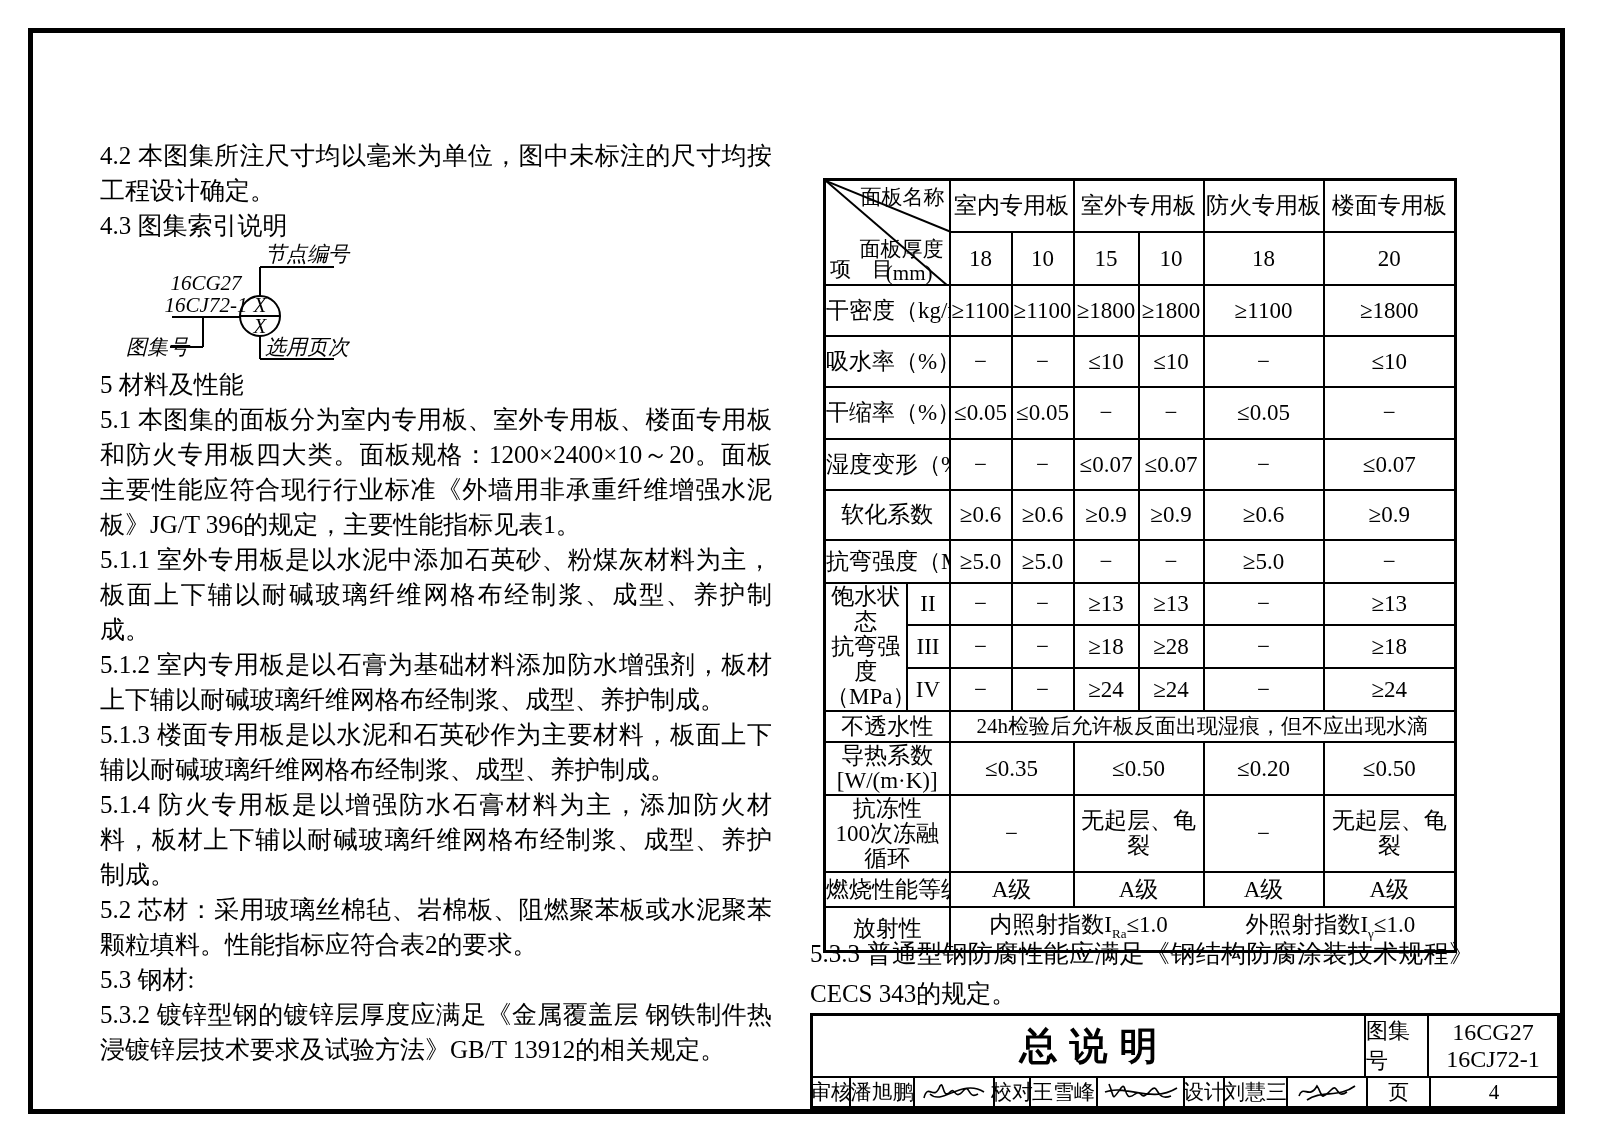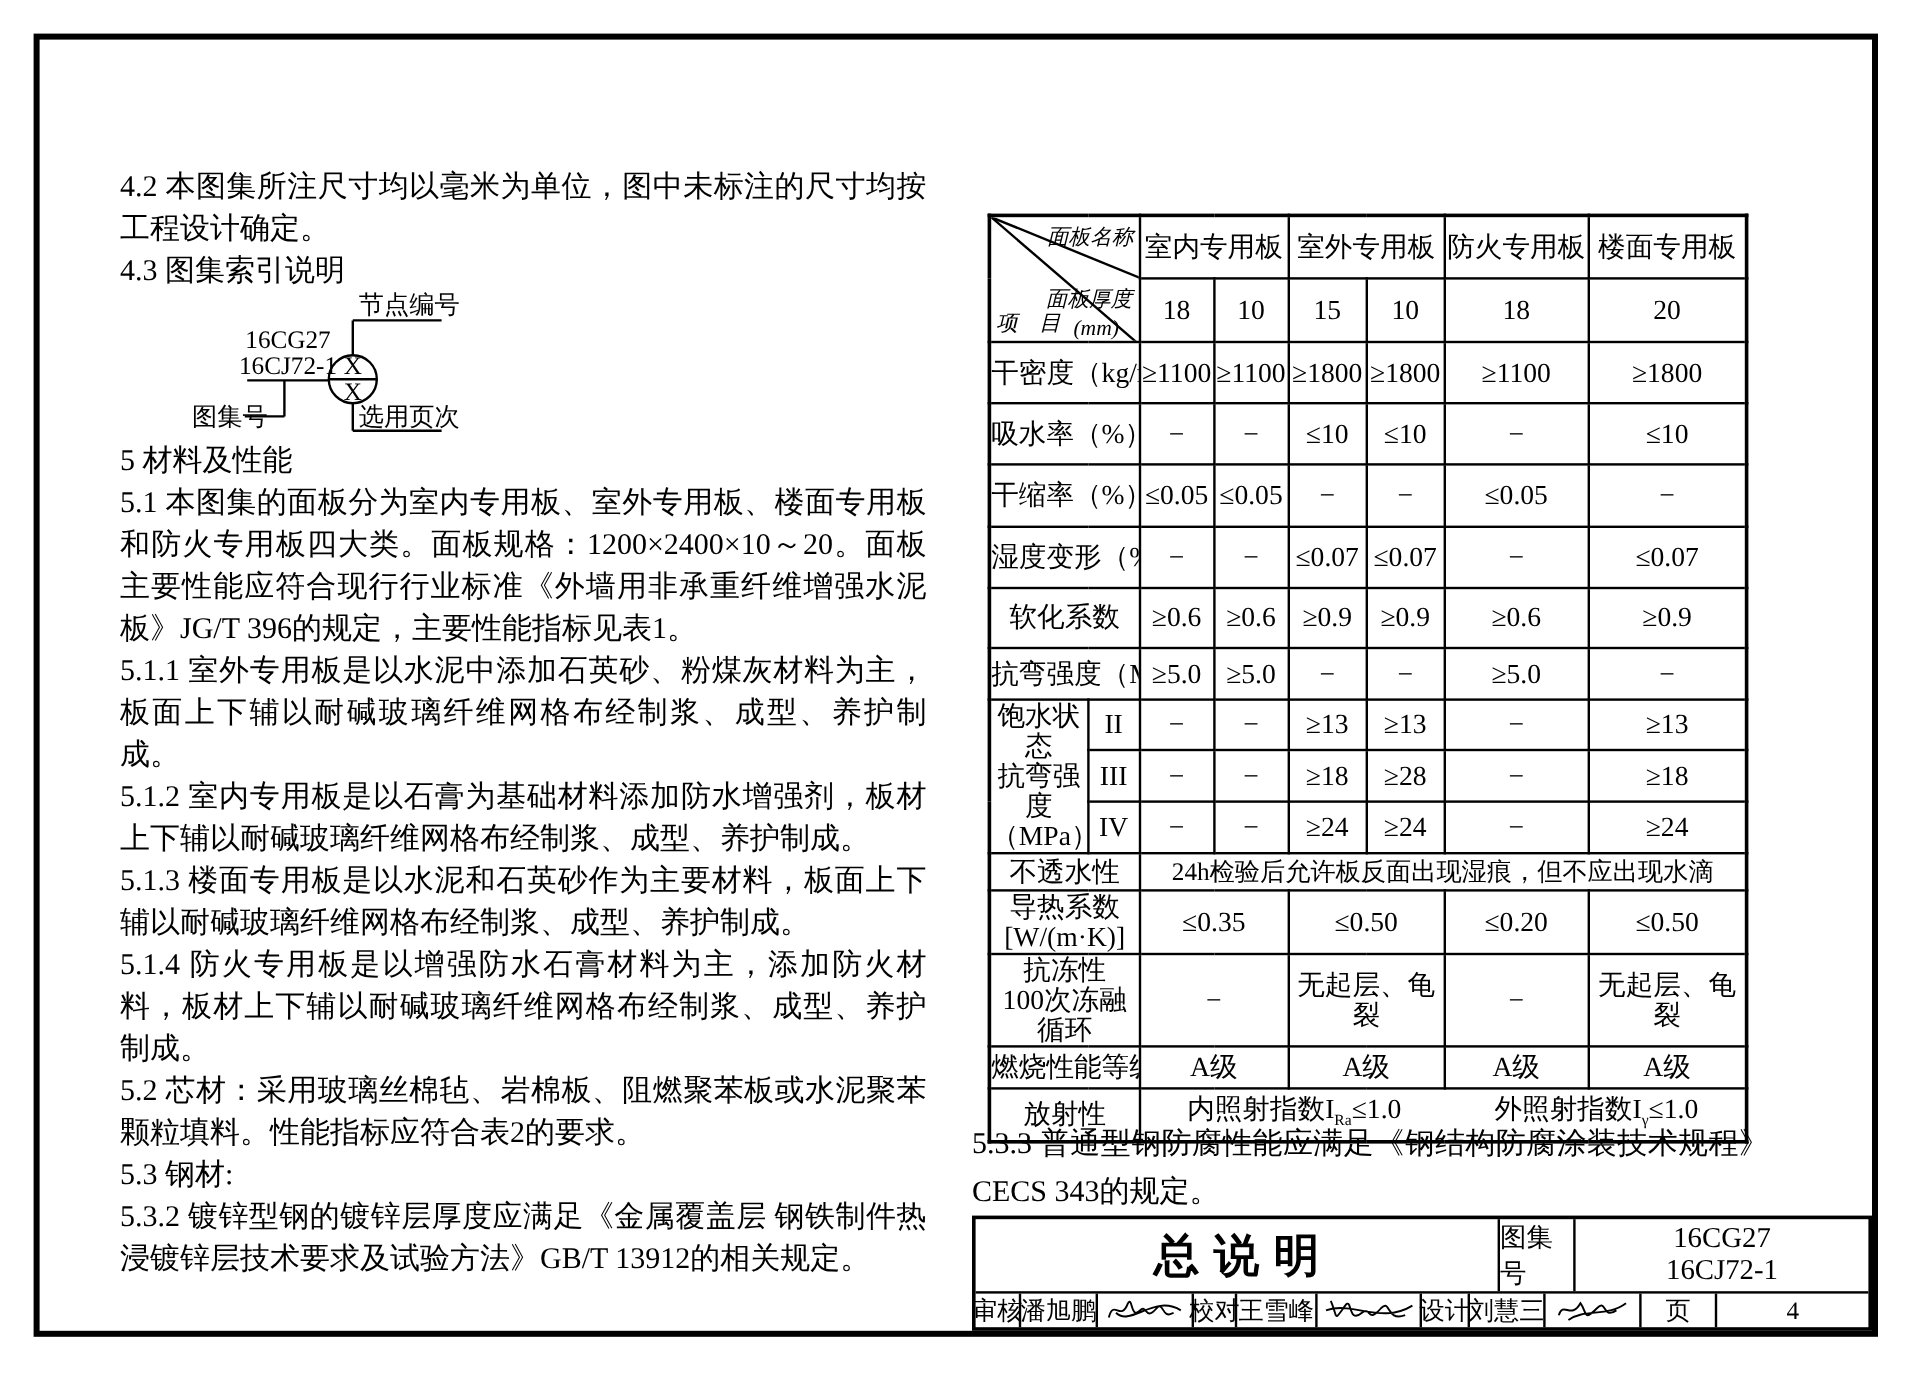--- a/index.html
+++ b/index.html
@@ -4,52 +4,52 @@
 <style>
   html,body{margin:0;padding:0;background:#fff;}
   #page{position:relative;width:1600px;height:1145px;background:#fff;color:#000;
         font-family:"Liberation Serif","DejaVu Serif",serif;overflow:hidden;}
   .frame{position:absolute;left:28px;top:28px;width:1537px;height:1086px;
          border:5px solid #000;box-sizing:border-box;}
   
   .leftcol{position:absolute;left:100px;top:138px;width:672px;}
   .leftcol p{margin:0;font-size:25px;line-height:35px;text-align:justify;}
   .h5{font-size:27px;font-weight:normal;line-height:36px;margin:0;}
-  .diagram{position:relative;height:124px;width:340px;margin-left:58px;}
+  .diagram{position:relative;height:124px;width:340px;margin-left:24px;font-style:italic;}
   .diagram svg{position:absolute;left:0;top:0;}
   .diagram text{font-size:21px;fill:#000;}
   
   .tbl-title{position:absolute;left:823px;top:140px;width:634px;text-align:center;
              font-size:27px;font-weight:bold;}
   .tbl-title sup{font-size:16px;}
   table.t1{position:absolute;left:823px;top:178px;width:634px;border-collapse:collapse;
            table-layout:fixed;}
   table.t1 td{border:2px solid #000;text-align:center;vertical-align:middle;
               padding:0;font-size:23px;line-height:25px;overflow:hidden;}
   table.t1{border:3px solid #000;}
   td.lbl{font-size:20px;white-space:nowrap;}
   td.ghead{font-size:23px;}
   .corner{position:relative;}
-  .corner span{position:absolute;font-size:18px;white-space:nowrap;font-style:italic;}
+  .corner span{position:absolute;font-size:21px;white-space:nowrap;}
   .c-top{top:4px;right:4px;}
   .c-mid1{top:56px;right:5px;}
   .c-mid2{top:80px;right:16px;font-size:19px;}
   .c-bot{bottom:2px;left:4px;}
   .two-line{line-height:24px;font-size:20px;}
   .radio-flex{display:flex;justify-content:space-around;align-items:center;}
   .radio-flex sub{font-size:13px;}
   
   .note533{position:absolute;left:810px;top:934px;width:664px;font-size:25px;
            line-height:40px;text-align:justify;margin:0;}
   
   .tb{position:absolute;left:810px;top:1013px;width:750px;height:96px;
       border:3px solid #000;box-sizing:border-box;display:flex;flex-direction:column;}
   .tb-top{display:flex;height:60px;border-bottom:2px solid #000;}
   .tb-cell{display:flex;align-items:center;justify-content:center;box-sizing:border-box;}
-  .tb-title-cell{width:437px;border-right:2px solid #000;font-size:38px;font-weight:bold;
+  .tb-title-cell{width:553px;border-right:2px solid #000;font-size:38px;font-weight:bold;
                  letter-spacing:12px;text-indent:12px;}
   .tb-atlas-label{width:63px;border-right:2px solid #000;font-size:22px;}
   .tb-atlas-no{flex:1;flex-direction:column;font-size:24px;line-height:27px;}
   .tb-bottom{display:flex;flex:1;}
   .tb-bottom .tb-cell{border-right:2px solid #000;font-size:21px;white-space:nowrap;}
   .tb-bottom .tb-cell:last-child{border-right:none;}
   .sig svg{display:block;}
   .pagenum{font-size:26px;}
 </style>
 </head>

